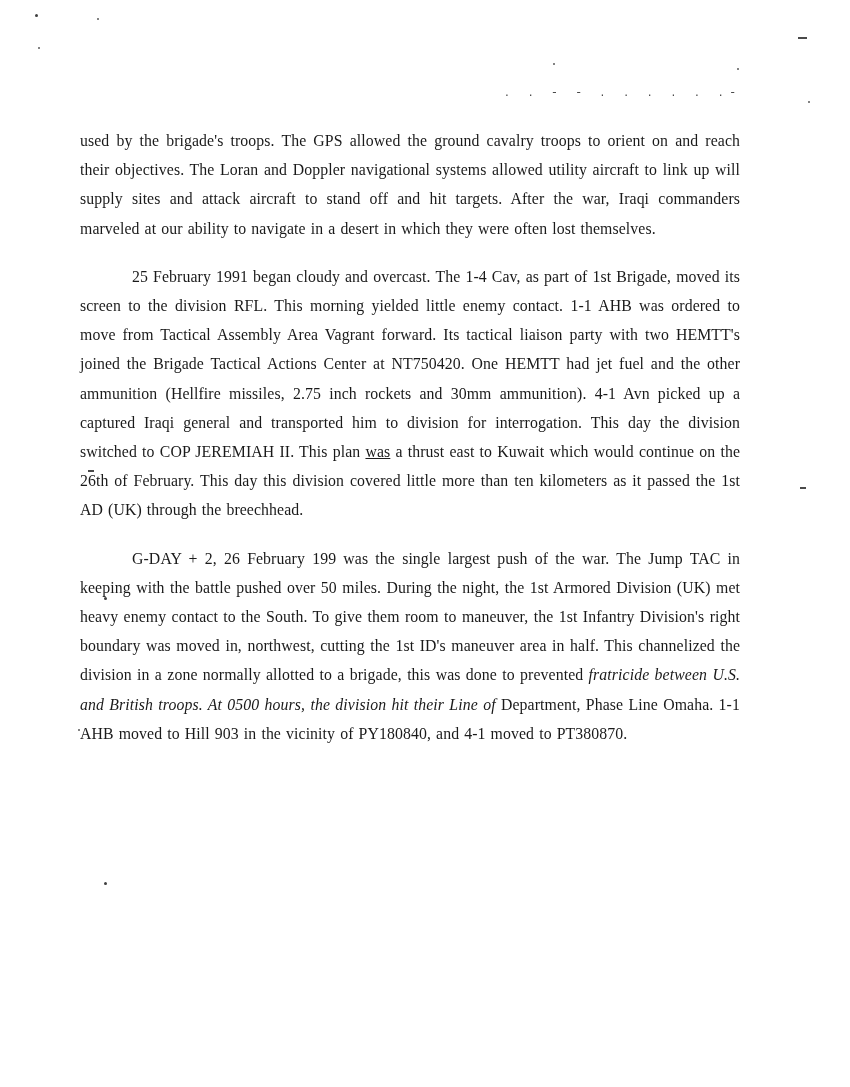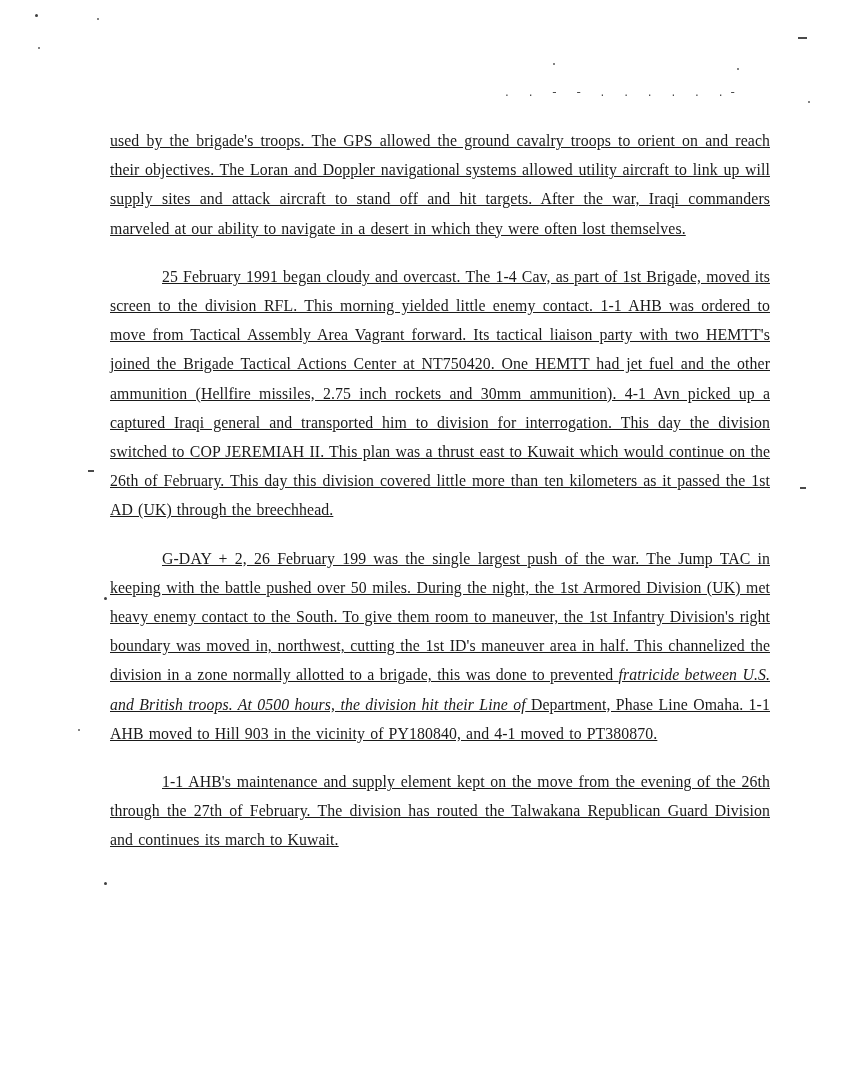--- a/index.html
+++ b/index.html
@@ -8,24 +8,23 @@
     position: relative;
     width: 850px;
     height: 1087px;
     background: #ffffff;
     font-family: "Liberation Serif", "DejaVu Serif", serif;
     color: #1a1a1a;
     overflow: hidden;
   }
   .content {
     position: absolute;
-    left: 110px;
+    left: 80px;
     top: 126px;
     width: 660px;
-    text-decoration: underline;
   }
   .para {
     font-size: 15.8px;
     line-height: 29.2px;
     text-align: justify;
     margin-bottom: 19px;
     letter-spacing: 0.1px;
     word-spacing: 1px;
   }
   .para.indent { text-indent: 52px; }
@@ -72,16 +71,15 @@
   <div class="artifact dot" style="left:104px; top:882px;"></div>
 
   <div class="content">
 
     <p class="para">used by the brigade's troops.  The GPS allowed the ground cavalry troops to orient on and reach their objectives.  The Loran and Doppler navigational systems allowed utility aircraft to link up will supply sites and attack aircraft to stand off and hit targets.  After the war, Iraqi commanders marveled at our ability to navigate in a desert in which they were often lost themselves.</p>
 
     <p class="para indent"><span>25 February 1991 began cloudy and overcast.  The 1-4 Cav, as part of 1st Brigade, moved its screen to the division RFL.  This morning yielded little enemy contact.  1-1 AHB was ordered to move from Tactical Assembly Area Vagrant forward.  Its tactical liaison party with two HEMTT's joined the Brigade Tactical Actions Center at NT750420.  One HEMTT had jet fuel and the other ammunition (Hellfire missiles, 2.75 inch rockets and 30mm ammunition).  4-1 Avn picked up a captured Iraqi general and transported him to division for interrogation.  This day the division switched to COP JEREMIAH II.  This plan </span><span class="underline-word">was</span><span> a thrust east to Kuwait which would continue on the 26th of February.  This day this division covered little more than ten kilometers as it passed the 1st AD (UK) through the breechhead.</span></p>
 
     <p class="para indent"><span>G-DAY + 2, 26 February 199 was the single largest push of the war.  The Jump TAC in keeping with the battle pushed over 50 miles.  During the night, the 1st Armored Division (UK) met heavy enemy contact to the South.  To give them room to maneuver, the 1st Infantry Division's right boundary was moved in, northwest, cutting the 1st ID's maneuver area in half.  This channelized the division in a zone normally allotted to a brigade, this was done to prevented </span><span class="italic-run">fratricide between U.S. and British troops.  At 0500 hours, the division hit their Line of</span><span> Department, Phase Line Omaha.  1-1 AHB moved to Hill 903 in the vicinity of PY180840, and 4-1 moved to PT380870.</span></p>
 
-    <p class="para indent">1-1 AHB's maintenance and supply element kept on the move from the evening of the 26th through the 27th of February.  The division has routed the Talwakana Republican Guard Division and continues its march to Kuwait.</p>
 
   </div>
 </div>
 
 </body></html>

